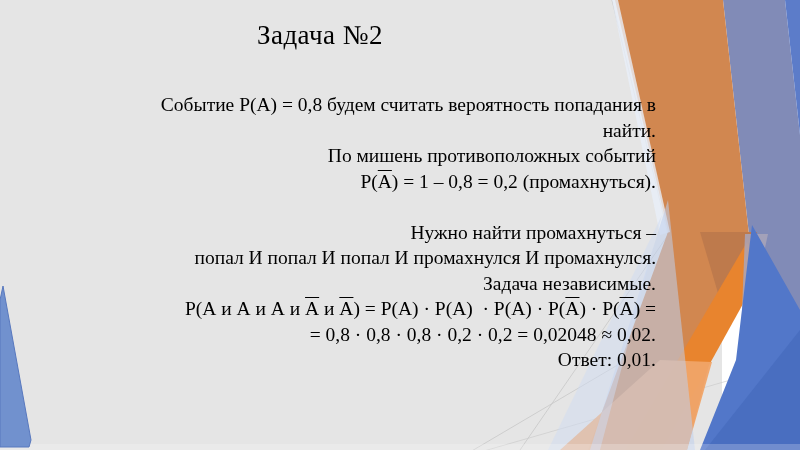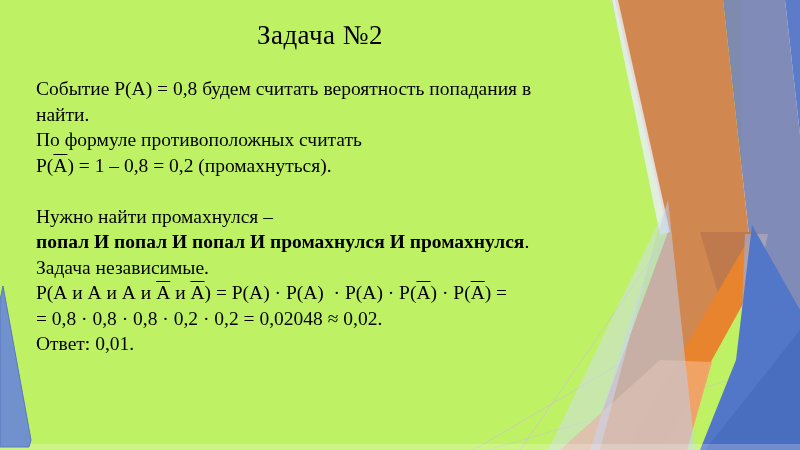--- a/index.html
+++ b/index.html
@@ -1,32 +1,32 @@
 <!DOCTYPE html>
 <html><head>
 <meta charset="utf-8">
 <style>
   html,body{margin:0;padding:0;}
   body{
     width:800px;height:450px;overflow:hidden;background:#ffffff;
     font-family:"Liberation Serif",serif;
   }
-  .slide{position:relative;width:722px;height:450px;background:#bef264;padding-left:20px;}
+  .slide{position:relative;width:722px;height:450px;background:#e5e5e5;}
   svg.decor{position:absolute;left:0;top:0;width:800px;height:450px;}
   .title{
     position:absolute;top:20px;left:0;width:640px;
     text-align:center;font-size:27px;color:#000;letter-spacing:0.5px;
   }
   .body-text{
-    position:absolute;left:36px;top:76px;width:620px;
-    font-size:19.5px;line-height:25.5px;color:#000;
+    position:absolute;left:36px;top:92px;width:620px;
+    font-size:19.5px;line-height:25.5px;color:#000;text-align:right;
   }
   .line{white-space:pre;min-height:25.5px;}
   .line span{display:inline;}
-  .b{font-weight:bold;}
+  .b{font-weight:normal;}
   .ov{text-decoration:overline;}
 </style>
 </head>
 <body>
 
 <div class="slide">
 
   <svg class="decor" viewBox="0 0 800 450" xmlns="http://www.w3.org/2000/svg">
 
     <line x1="612" y1="0" x2="668" y2="235" stroke-width="1" stroke="#C8C8C8"></line>
@@ -58,24 +58,24 @@
     <rect x="0" y="444" width="800" height="6" opacity="0.22" fill="#FFFFFF"></rect>
 
     <polygon points="3,286 31,440 29,447 0,447 0,300" stroke-width="1" fill="#7191CE" stroke="#5878BE"></polygon>
   </svg>
 
   <div class="title">Задача №2</div>
 
   <div class="body-text">
       <div class="line"><span>Событие Р(А) = 0,8 будем считать вероятность попадания в</span></div>
       <div class="line"><span>найти.</span></div>
-      <div class="line"><span>По формуле противоположных считать</span></div>
+      <div class="line"><span>По мишень противоположных событий</span></div>
       <div class="line"><span>Р(</span><span class="ov">А</span><span>) = 1 – 0,8 = 0,2 (промахнуться).</span></div>
       <div class="line"><span></span></div>
-      <div class="line"><span>Нужно найти промахнулся –</span></div>
+      <div class="line"><span>Нужно найти промахнуться –</span></div>
       <div class="line"><span class="b">попал И попал И попал И промахнулся И промахнулся</span><span>.</span></div>
       <div class="line"><span>Задача независимые.</span></div>
       <div class="line"><span>Р(А и А и А и </span><span class="ov">А</span><span> и </span><span class="ov">А</span><span>) = Р(А) · Р(А)  · Р(А) · Р(</span><span class="ov">А</span><span>) · Р(</span><span class="ov">А</span><span>) =</span></div>
       <div class="line"><span>= 0,8 · 0,8 · 0,8 · 0,2 · 0,2 = 0,02048 ≈ 0,02.</span></div>
       <div class="line"><span>Ответ: 0,01.</span></div>
     </div>
 
 </div>
 
 </body></html>

